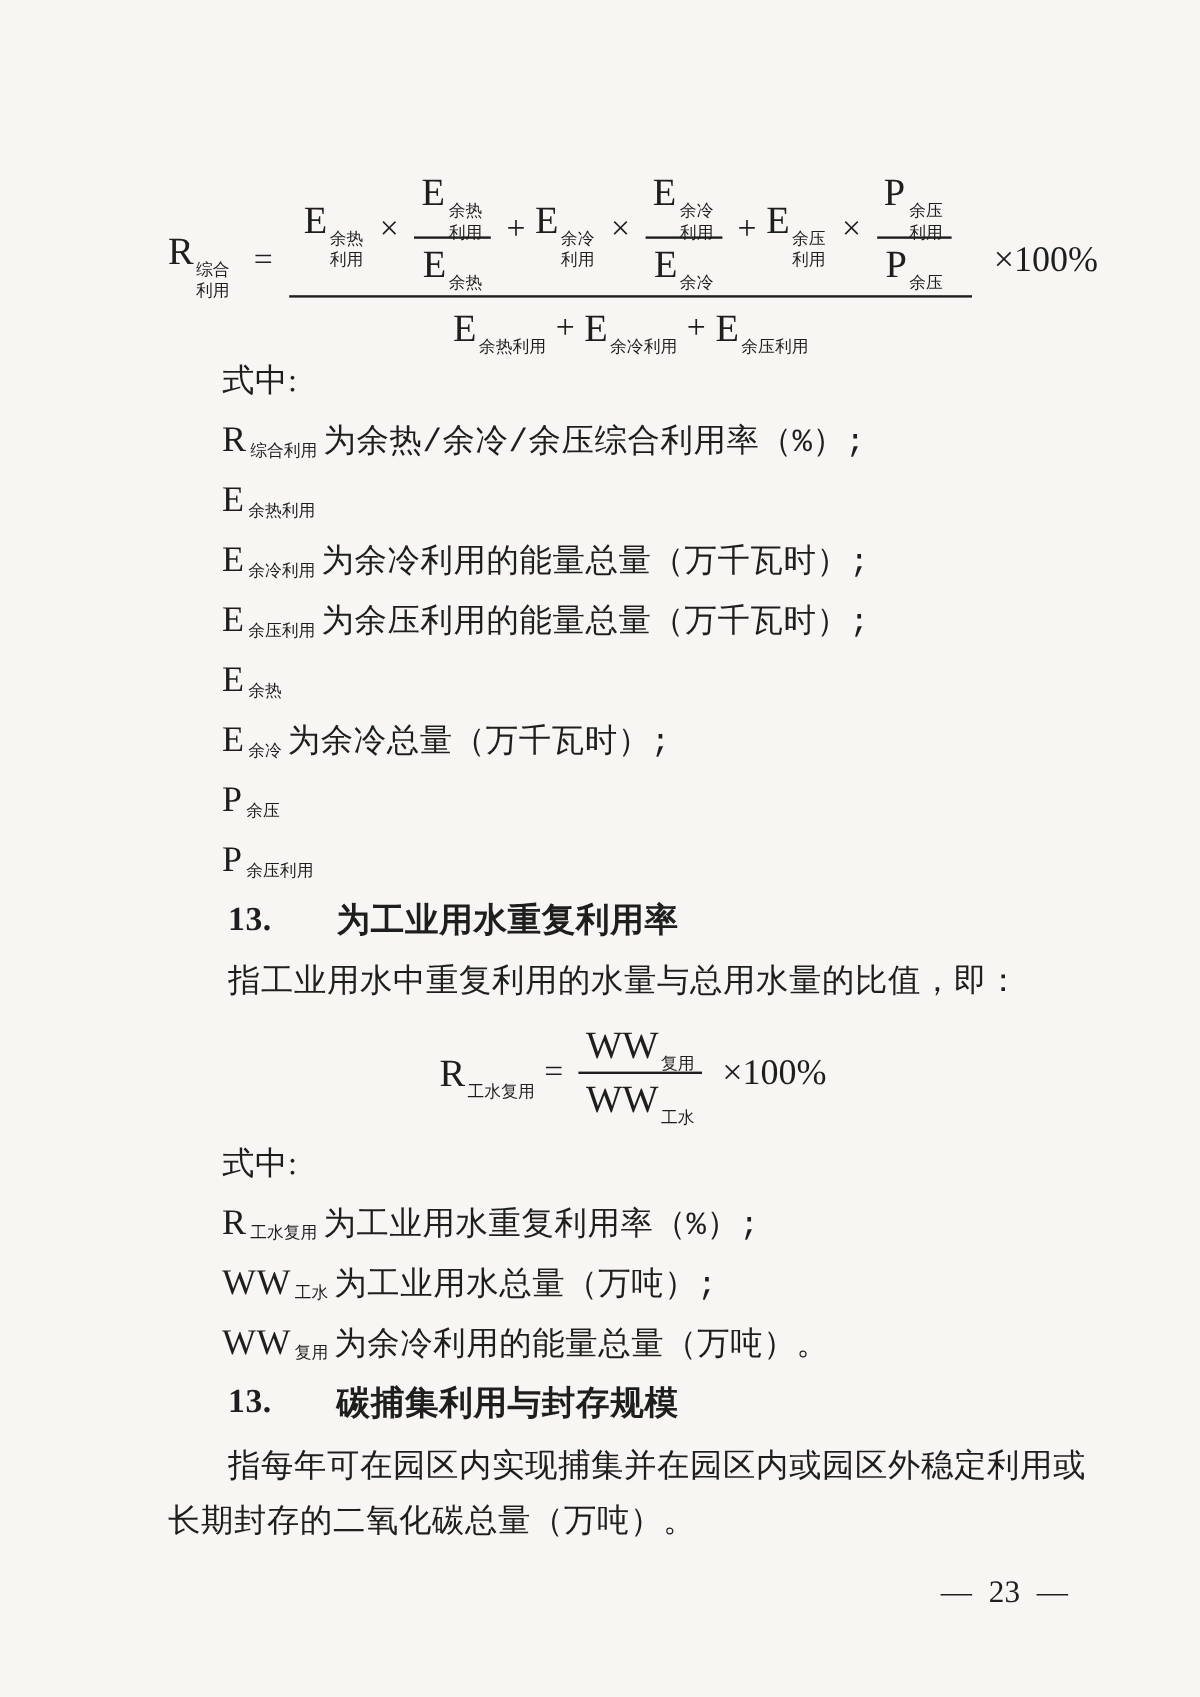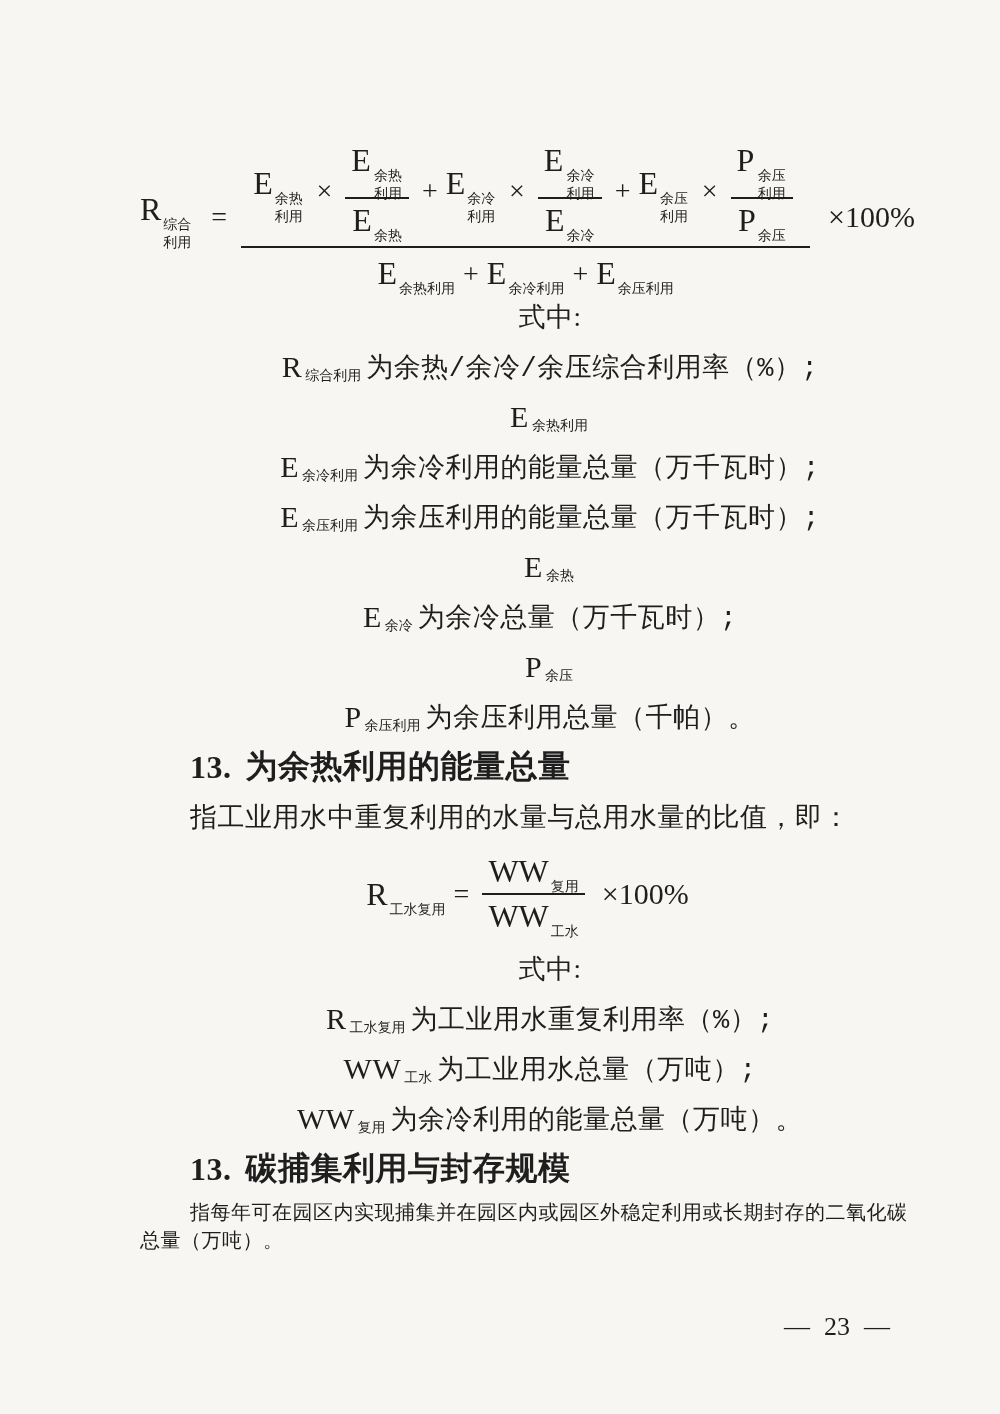--- a/index.html
+++ b/index.html
@@ -21,30 +21,30 @@
 
   
   .row {
     height: 50px;
     display: flex;
     align-items: center;
     font-size: 27px;
     letter-spacing: 0.5px;
     white-space: nowrap;
   }
-  .indent-sym { padding-left: 45px; justify-content: center; }
+  .indent-sym { padding-left: 45px; }
   .indent-para { padding-left: 50px; }
 
-  .heading { font-weight: bold; font-size: 32px; }
+  .heading { font-weight: bold; font-size: 28px; gap: 40px; }
   .heading .h-num { margin-right: 14px; }
 
   .para {
-    font-size: 20px;
+    font-size: 27px;
     letter-spacing: 0.5px;
-    line-height: 28px;
+    line-height: 46px;
     text-indent: 50px;
     margin-top: 4px;
   }
 
   
   .tbase { font-size: 30px; }
   .row .tsub {
     font-size: 14px;
     position: relative;
     top: 9px;
@@ -229,26 +229,25 @@
         <span class="tsub">余冷</span>
         <span class="dtext">为余冷总量（万千瓦时）;</span>
       </div>
     <div class="row indent-sym">
         <span class="tbase">P</span>
         <span class="tsub">余压</span>
       </div>
     <div class="row indent-sym">
         <span class="tbase">P</span>
         <span class="tsub">余压利用</span>
-        <span class="dtext">为余压利用总量（千帕）。</span>
       </div>
 
     <div class="row heading indent-para">
         <span class="h-num">13.</span>
-        <span>为余热利用的能量总量</span>
+        <span>为工业用水重复利用率</span>
       </div>
 
     <div class="row indent-para">
         <span>指工业用水中重复利用的水量与总用水量的比值，即：</span>
       </div>
 
     <div class="formula formula-2">
       <span class="term">
           <span class="fbase">R</span>
           <span class="fsub">工水复用</span>

